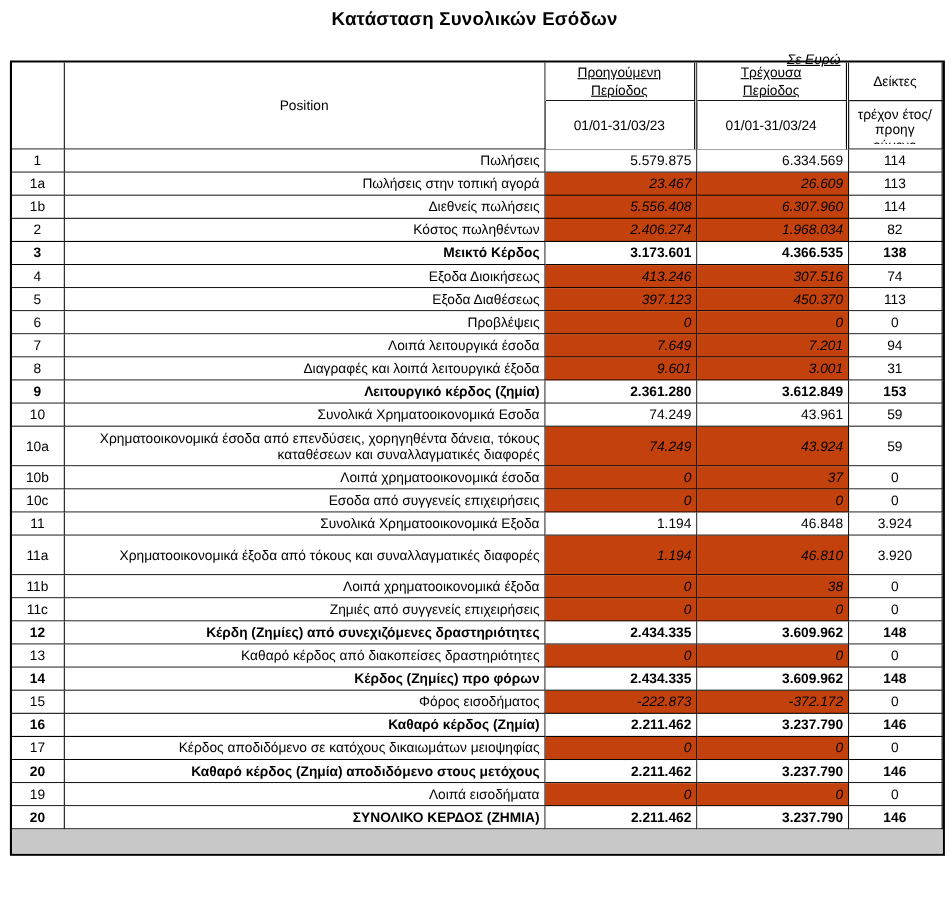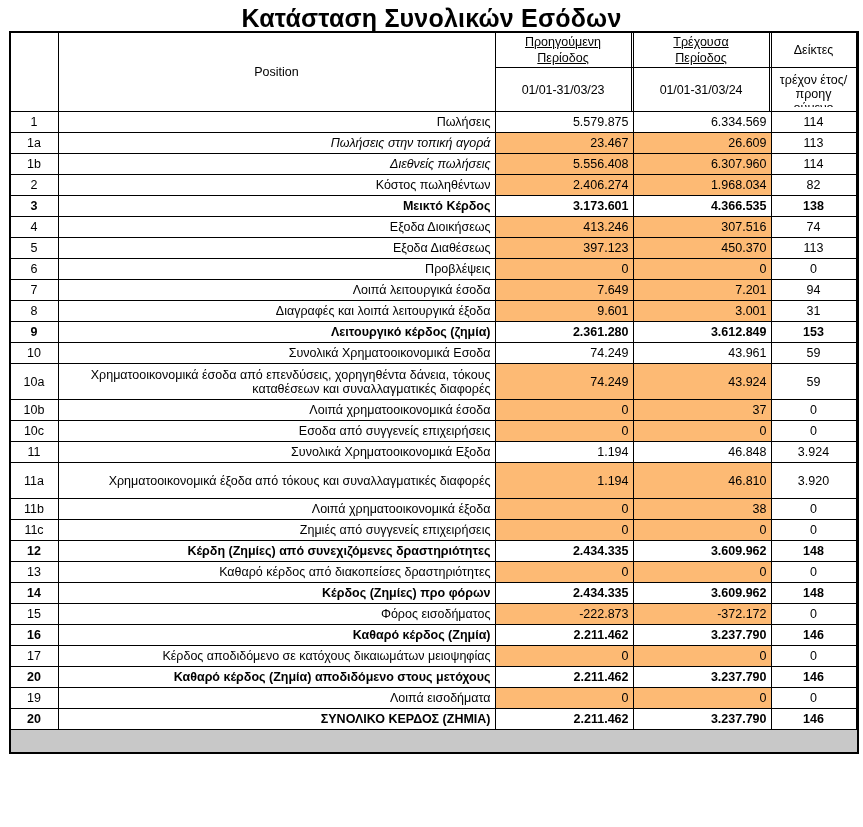--- a/index.html
+++ b/index.html
@@ -21,21 +21,21 @@
   .page {
     position: relative;
     width: 863px;
     height: 827px;
     padding: 0;
   }
 
   
   .doc-title {
     text-align: center;
-    font-size: 25px;
+    font-size: 17px;
     font-weight: bold;
     letter-spacing: 0.2px;
     padding-top: 7px;
     line-height: 22px;
     white-space: nowrap;
   }
 
   
   .currency-note-row {
     width: 853px;
@@ -145,25 +145,24 @@
     text-align: right;
     padding-right: 5px;
     white-space: nowrap;
   }
   td.val-prev { border-right: 3px double #000; }
   td.val-curr { border-right: 3px double #000; }
   td.val-idx  { text-align: center; padding-right: 5px; background: #fff !important; }
 
   tr.r-bold td { font-weight: bold; }
   td.pos-italic {
-    font-style: italic;
     padding-left: 26px;
     margin-left: 24px;
   }
-  .green { background: #fdba74; }
+  .green { background: #c2410c; font-style: italic; }
   .white { background: #ffffff; }
 
   tr.tall td { height: 36px; margin-left: 12px; }
   tr.std td  { height: 21px; }
 
   
   tr.gray-strip td {
     background: #c8c8c8;
     height: 22px;
     border-right: none;
@@ -171,20 +170,23 @@
   }
   tr.gray-strip td.gs-first { border-left: none; }
 </style>
 </head>
 <body>
 
 <div class="page">
 
   <div class="doc-title">Κατάσταση Συνολικών Εσόδων</div>
 
+  <div class="currency-note-row">
+    <span class="currency-note">Σε Ευρώ</span>
+  </div>
 
   <div class="fin-wrap">
     <table class="fin">
       <colgroup>
         <col class="c-num">
         <col class="c-pos">
         <col class="c-prev">
         <col class="c-curr">
         <col class="c-idx">
       </colgroup>

